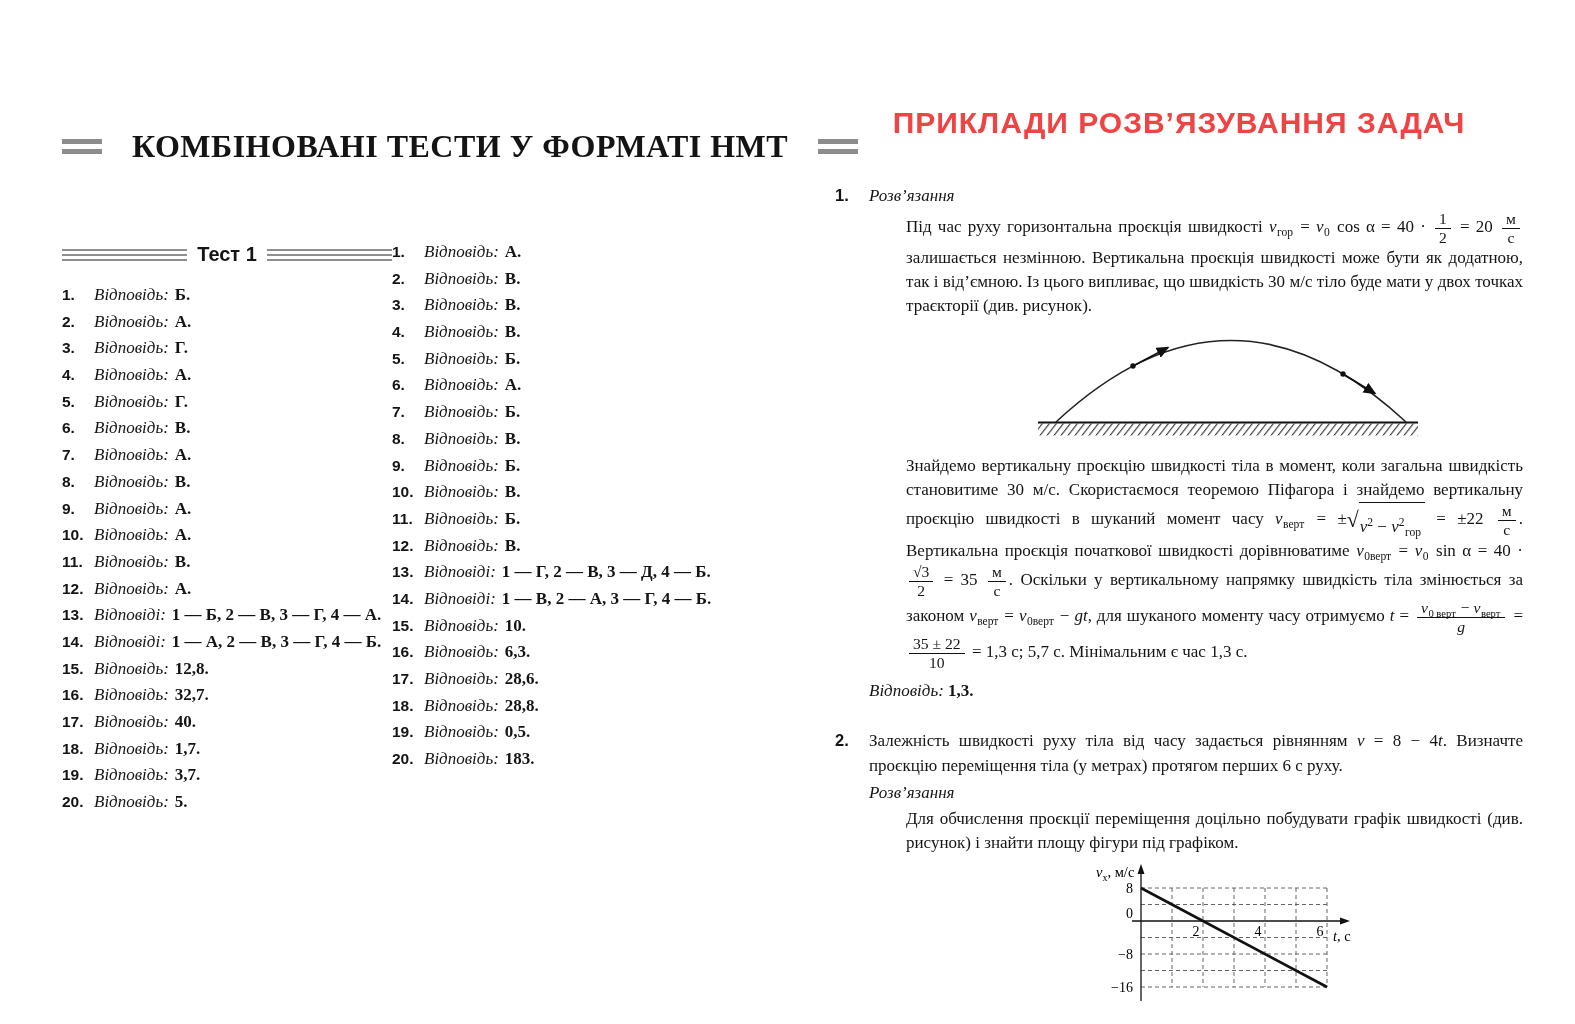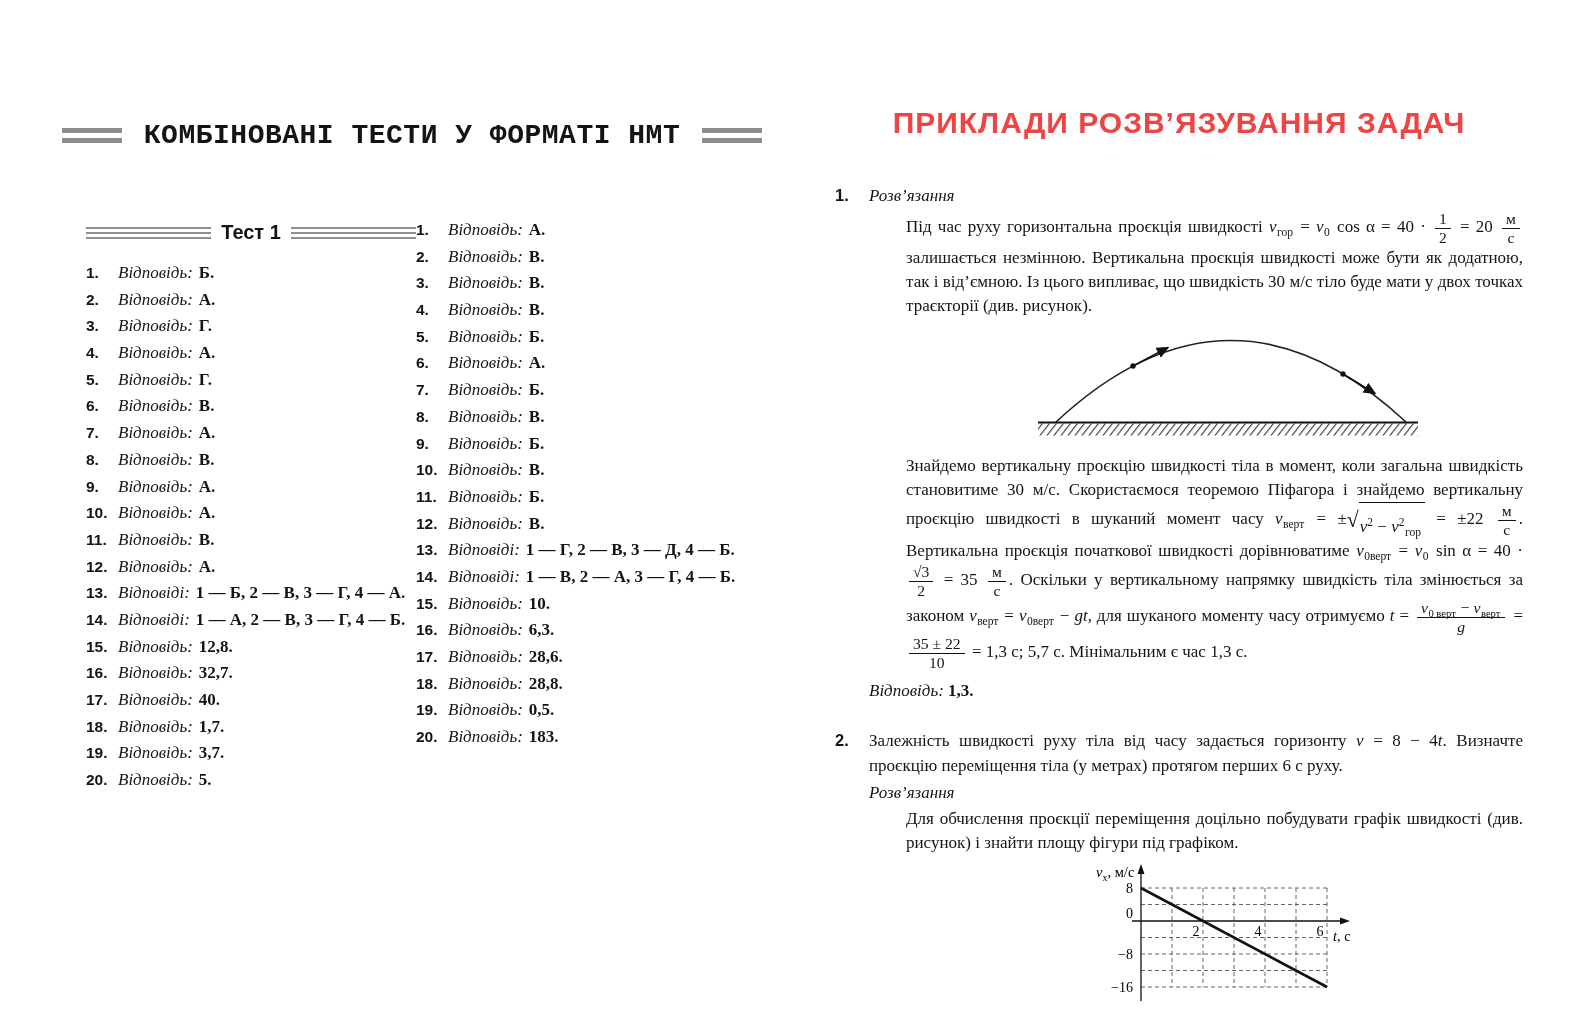--- a/index.html
+++ b/index.html
@@ -1,25 +1,25 @@
 <!DOCTYPE html>
 <html><head>
 <meta charset="utf-8">
 <style>
   html,body{margin:0;padding:0;background:#e8e8e8;}
   .canvas{position:relative;width:1575px;height:1024px;background:#ffffff;overflow:hidden;
           font-family:"Liberation Serif",serif;color:#141414;}
   
   .page-left{position:absolute;left:62px;top:112px;width:700px;}
   .main-title-row{display:flex;align-items:center;gap:14px;}
-  .main-title{font-family:Liberation Mono, monospace;font-weight:700;font-size:28px;
-              letter-spacing:.5px;margin:8px;white-space:nowrap;}
+  .main-title{font-family:Liberation Serif, serif;font-weight:700;font-size:32px;
+              letter-spacing:.5px;margin:16px;white-space:nowrap;}
   .bars2{flex:1;height:15px;min-width:40px;
          background:linear-gradient(to bottom,#8c8c8c 0 5px,transparent 5px 10px,#8c8c8c 10px 15px);}
-  .tests-row{display:flex;margin-top:62px;margin-left:24px;}
+  .tests-row{display:flex;margin-top:62px;}
   .test-col{width:330px;}
   .test-header{display:flex;align-items:center;gap:10px;margin-bottom:20px;}
   .test-title{font-family:"Liberation Sans",sans-serif;font-weight:700;font-size:20px;white-space:nowrap;}
   .lines3{flex:1;height:12px;
           background:repeating-linear-gradient(to bottom,#8f8f8f 0 2px,transparent 2px 5px);}
   .ans-row{display:flex;align-items:baseline;margin-bottom:8px;font-size:17px;
            line-height:1.1;white-space:nowrap;}
   .ans-num{font-family:"Liberation Sans",sans-serif;font-weight:700;font-size:15.5px;
            width:32px;flex:none;}
   .ans-label{font-style:italic;margin-right:6px;}
@@ -321,21 +321,21 @@
 
           <p class="para"><span>Знайдемо вертикальну проєкцію швидкості тіла в момент, коли загальна швидкість становитиме 30 м/с. Скористаємося теоремою Піфагора і знайдемо вертикальну проєкцію швидкості в шуканий момент часу </span><span class="it">v</span><span class="sb">верт</span><span> = ±</span><span class="sqrt"><span class="rsign">√</span><span class="rad"><span class="it">v</span><span class="sp">2</span><span> − </span><span class="it">v</span><span class="sp">2</span><span class="sb">гор</span></span></span><span> = ±22 </span><span class="frac"><span class="num">м</span><span class="den">с</span></span><span>. Вертикальна проєкція початкової швидкості дорівнюватиме </span><span class="it">v</span><span class="sb">0верт</span><span> = </span><span class="it">v</span><span class="sb">0</span><span> sin α = 40 · </span><span class="frac"><span class="num">√3</span><span class="den">2</span></span><span> = 35 </span><span class="frac"><span class="num">м</span><span class="den">с</span></span><span>. Оскільки у вертикальному напрямку швидкість тіла змінюється за законом </span><span class="it">v</span><span class="sb">верт</span><span> = </span><span class="it">v</span><span class="sb">0верт</span><span> − </span><span class="it">gt</span><span>, для шуканого моменту часу отримуємо </span><span class="it">t</span><span> = </span><span class="frac"><span class="num"><span class="it">v</span><span class="sb">0 верт</span><span> − </span><span class="it">v</span><span class="sb">верт</span></span><span class="den"><span class="it">g</span></span></span><span> = </span><span class="frac"><span class="num">35 ± 22</span><span class="den">10</span></span><span> = 1,3 с; 5,7 с. Мінімальним є час 1,3 с.</span></p>
         </div>
         <p class="answer"><span class="it">Відповідь:</span><span> </span><span class="bd">1,3.</span></p>
       </div>
     </article>
 
     <article class="problem">
       <span class="prob-num">2.</span>
       <div class="prob-body">
-        <p class="statement"><span>Залежність швидкості руху тіла від часу задається горизонту </span><span class="it">v</span><span> = 8 − 4</span><span class="it">t</span><span>. Визначте проєкцію переміщення тіла (у метрах) протягом перших 6 с руху.</span></p>
+        <p class="statement"><span>Залежність швидкості руху тіла від часу задається рівнянням </span><span class="it">v</span><span> = 8 − 4</span><span class="it">t</span><span>. Визначте проєкцію переміщення тіла (у метрах) протягом перших 6 с руху.</span></p>
         <p class="sol-label">Розв’язання</p>
         <div class="sol-indent">
           <p class="para">Для обчислення проєкції переміщення доцільно побудувати графік швидкості (див. рисунок) і знайти площу фігури під графіком.</p>
 
           <figure class="graph-figure">
             <svg viewBox="0 0 300 162" width="300" height="162">
 
               <g>
                 <line class="grid" x1="86" y1="29" x2="86" y2="128"></line>
                 <line class="grid" x1="117" y1="29" x2="117" y2="128"></line>

